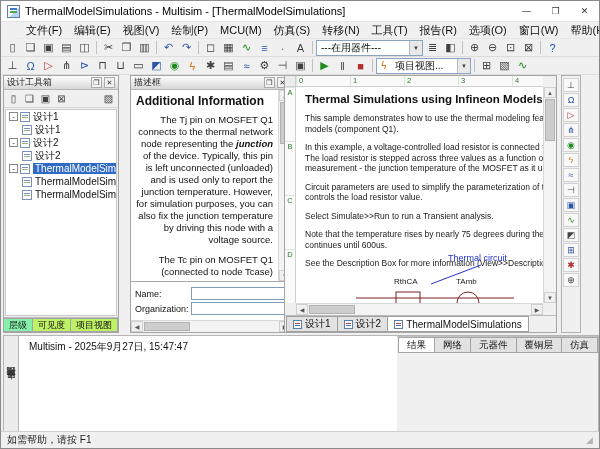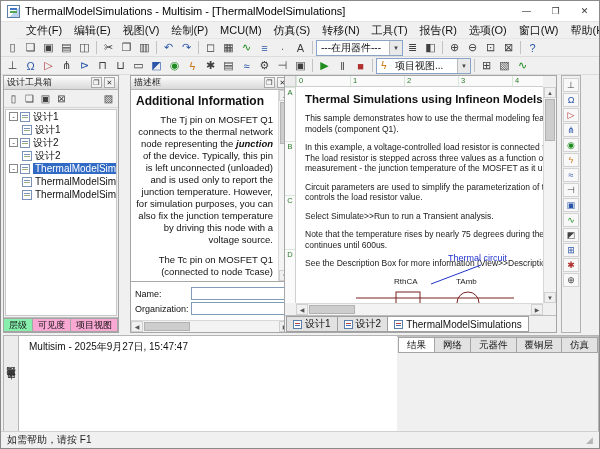--- a/index.html
+++ b/index.html
@@ -19,21 +19,21 @@
   .menubar { position:absolute; left:16px; top:21px; right:0; height:17px; background:#f0f0f0; display:flex; align-items:center; padding-left:3px; border-bottom:1px solid #e6e6e6; }
   .menu-item { padding:1px 6px; font-size:11px; color:#111; white-space:nowrap; }
 
   
   .toolbar { position:absolute; left:0; right:0; height:18px; background:#f0f0f0; display:flex; align-items:center; padding:0 3px; gap:1px; border-bottom:1px solid #dcdcdc; }
   .tb1 { top:38px; } .tb2 { top:56px; }
   .icon { width:17px; height:16px; display:flex; align-items:center; justify-content:center; font-size:11px; color:#404040; flex:0 0 auto; }
   .sep { width:1px; height:13px; background:#c2c2c2; margin:0 2px; flex:0 0 auto; }
   .c-green { color:#1f8c1f; } .c-red { color:#b03030; } .c-blue { color:#2a55a8; } .c-orange { color:#cc7a1a; } .c-dark { color:#444; }
   .combo { display:flex; align-items:center; height:16px; background:#fff; border:1px solid #8aa4c8; flex:0 0 auto; }
-  .combo .val { padding:0 4px; font-size:10px; width:72px; overflow:hidden; white-space:nowrap; }
+  .combo .val { padding:0 4px; font-size:10px; width:92px; overflow:hidden; white-space:nowrap; }
   .combo .val.narrow { width:66px; }
   .combo .arrow { width:13px; height:100%; background:#e9e9e9; border-left:1px solid #b9b9b9; display:flex; align-items:center; justify-content:center; font-size:6px; color:#444; }
   .combo .cicon { width:14px; text-align:center; font-size:10px; }
 
   
   .panel { position:absolute; background:#f0f0f0; border:1px solid #a5a5a5; display:flex; flex-direction:column; }
   .panel-hdr { height:14px; background:linear-gradient(#fdfdfd,#d8d8d8); border-bottom:1px solid #b5b5b5; display:flex; align-items:center; font-size:9px; padding:0 3px; color:#222; flex:0 0 auto; }
   .hbtn { width:11px; height:11px; margin-left:2px; border:1px solid #aaa; background:#f2f2f2; font-size:7px; display:flex; align-items:center; justify-content:center; color:#333; flex:0 0 auto; }
 
   
@@ -42,21 +42,21 @@
   .licon { width:15px; height:14px; display:flex; align-items:center; justify-content:center; font-size:10px; color:#404040; }
   .tree { flex:1; background:#fff; border:1px solid #c9c9c9; margin:1px; overflow:hidden; }
   .trow { height:13px; display:flex; align-items:center; padding-left:3px; white-space:nowrap; overflow:hidden; }
   .trow.child { padding-left:16px; }
   .texp { width:9px; height:9px; border:1px solid #888; background:#fff; font-size:8px; line-height:7px; text-align:center; margin-right:2px; color:#333; flex:0 0 auto; }
   .tico { width:10px; height:10px; background:#fff; border:1px solid #7a92b8; margin-right:3px; flex:0 0 auto; position:relative; }
   .tico::after { content:""; position:absolute; left:1px; top:2px; width:6px; height:1px; background:#7a92b8; box-shadow:0 2px 0 #9ab07a; }
   .tlabel { font-size:10px; color:#111; }
   .trow.sel .tlabel { background:#316ac5; color:#fff; padding:0 2px; }
   .ptabs { height:15px; display:flex; background:#f0f0f0; border-top:1px solid #bcbcbc; flex:0 0 auto; align-items:stretch; }
-  .ptab { padding:1px 5px; font-size:9px; border:1px solid #a5a5a5; margin-left:-1px; background:#f9a8d4; display:flex; align-items:center; }
+  .ptab { padding:1px 5px; font-size:9px; border:1px solid #a5a5a5; margin-left:-1px; background:#bef264; display:flex; align-items:center; }
   .ptab.active { background:#86efac; }
 
   
   .desc { left:129px; top:74px; width:162px; height:258px; }
   .desc-body { flex:1; display:flex; overflow:hidden; }
   .desc-text { flex:1; background:#fff; padding:4px 5px; overflow:hidden; }
   .desc-h { font-size:12px; font-weight:bold; margin-bottom:6px; }
   .desc-p { font-size:9.5px; line-height:12px; margin-bottom:8px;text-align:right; }
   .emph { font-style:italic; font-weight:bold; }
   .vscroll { width:13px; background:#f3f3f3; border-left:1px solid #d8d8d8; display:flex; flex-direction:column; flex:0 0 auto; }

